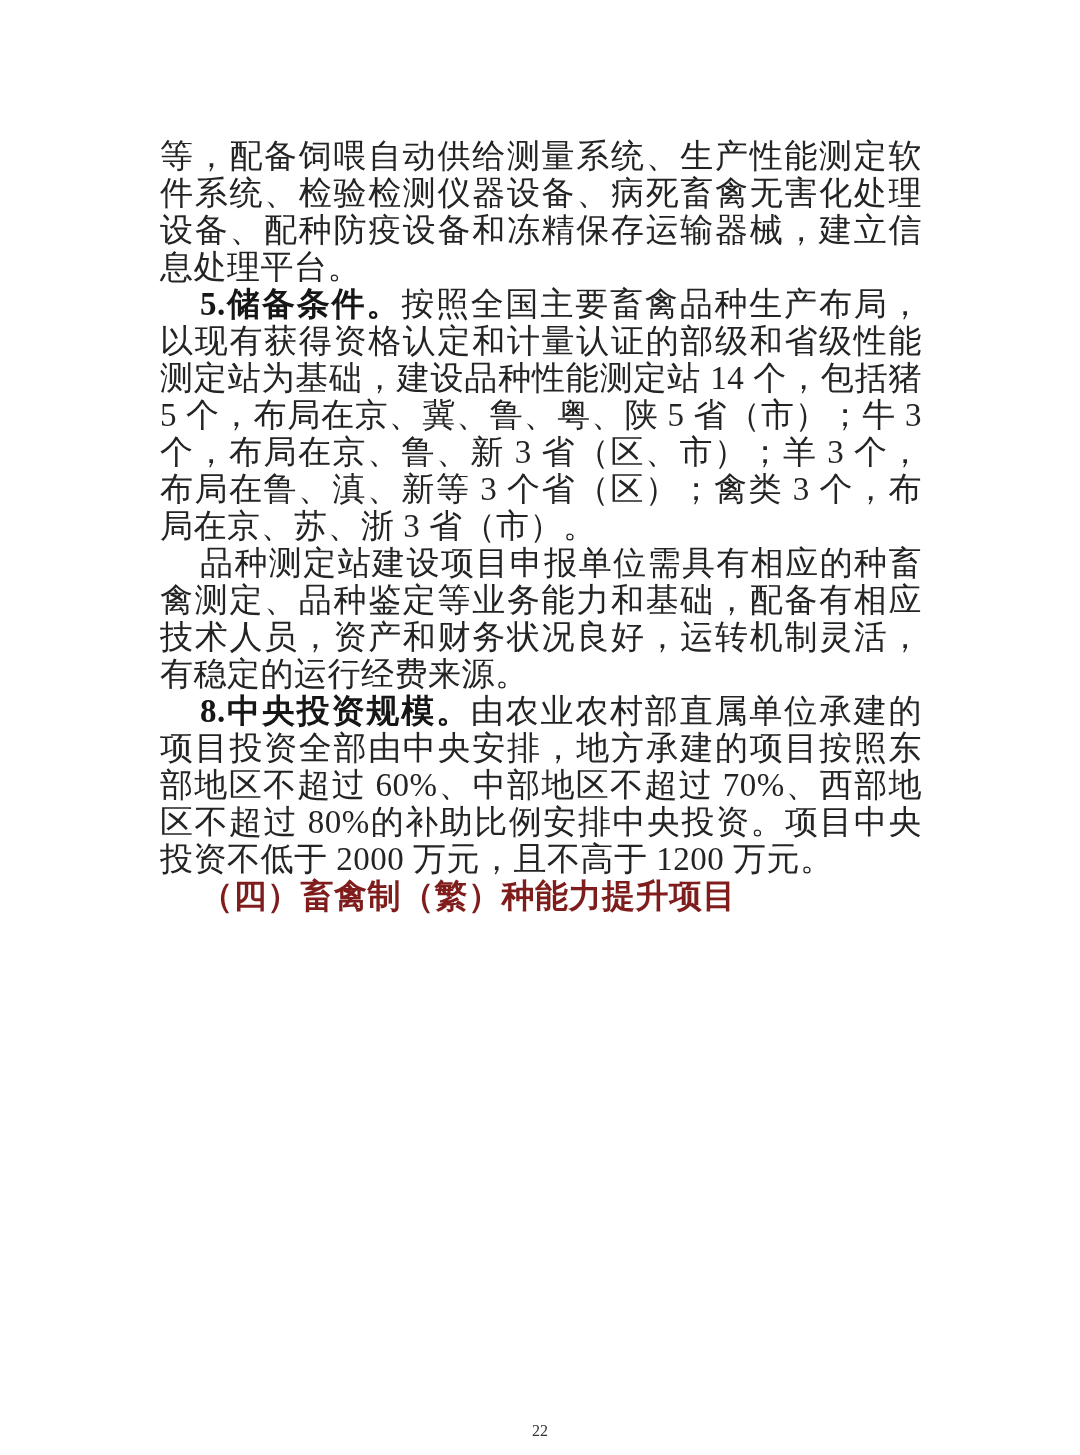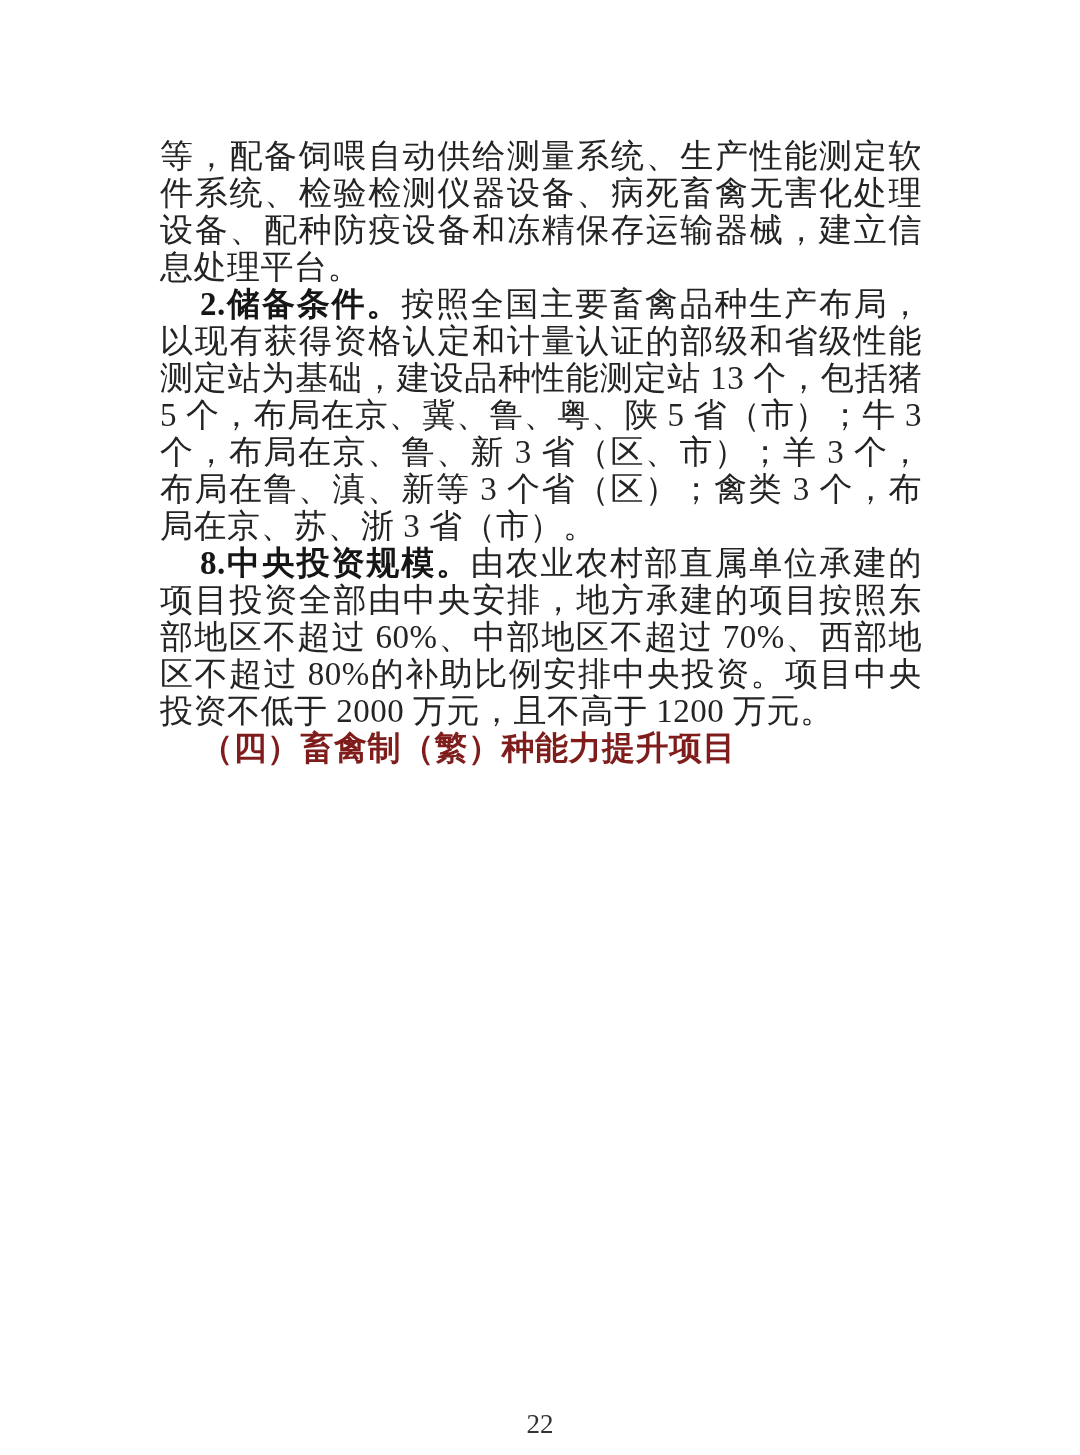--- a/index.html
+++ b/index.html
@@ -41,36 +41,37 @@
     font-weight: 700;
     color: #7f1d1d;
     text-indent: 40px;
   }
   .page-number {
     position: absolute;
     left: 0;
     bottom: 15px;
     width: 100%;
     text-align: center;
-    font-size: 27px;
+    font-size: 16px;
     color: #333333;
     font-family: "Liberation Serif", "DejaVu Serif", serif;
   }
 </style>
 </head>
 <body>
 
 <div class="page">
 
   <main class="content">
 
     <p class="para"><span>等，配备饲喂自动供给测量系统、生产性能测定软件系统、检验检测仪器设备、病死畜禽无害化处理设备、配种防疫设备和冻精保存运输器械，建立信息处理平台。</span></p>
 
-    <p class="para indent"><b class="lead">2.储备条件。</b><span>按照全国主要畜禽品种生产布局，以现有获得资格认定和计量认证的部级和省级性能测定站为基础，建设品种性能测定站 13 个，包括猪 5 个，布局在京、冀、鲁、粤、陕 5 省（市）；牛 3 个，布局在京、鲁、新 3 省（区、市）；羊 3 个，布局在鲁、滇、新等 3 个省（区）；禽类 3 个，布局在京、苏、浙 3 省（市）。</span></p>
+    <p class="para indent"><b class="lead">5.储备条件。</b><span>按照全国主要畜禽品种生产布局，以现有获得资格认定和计量认证的部级和省级性能测定站为基础，建设品种性能测定站 14 个，包括猪 5 个，布局在京、冀、鲁、粤、陕 5 省（市）；牛 3 个，布局在京、鲁、新 3 省（区、市）；羊 3 个，布局在鲁、滇、新等 3 个省（区）；禽类 3 个，布局在京、苏、浙 3 省（市）。</span></p>
 
+    <p class="para indent"><span>品种测定站建设项目申报单位需具有相应的种畜禽测定、品种鉴定等业务能力和基础，配备有相应技术人员，资产和财务状况良好，运转机制灵活，有稳定的运行经费来源。</span></p>
 
     <p class="para indent"><b class="lead">8.中央投资规模。</b><span>由农业农村部直属单位承建的项目投资全部由中央安排，地方承建的项目按照东部地区不超过 60%、中部地区不超过 70%、西部地区不超过 80%的补助比例安排中央投资。项目中央投资不低于 2000 万元，且不高于 1200 万元。</span></p>
 
     <p class="para heading"><span>（四）畜禽制（繁）种能力提升项目</span></p>
 
 
     <p class="para indent"></p>
 
   </main>
 

